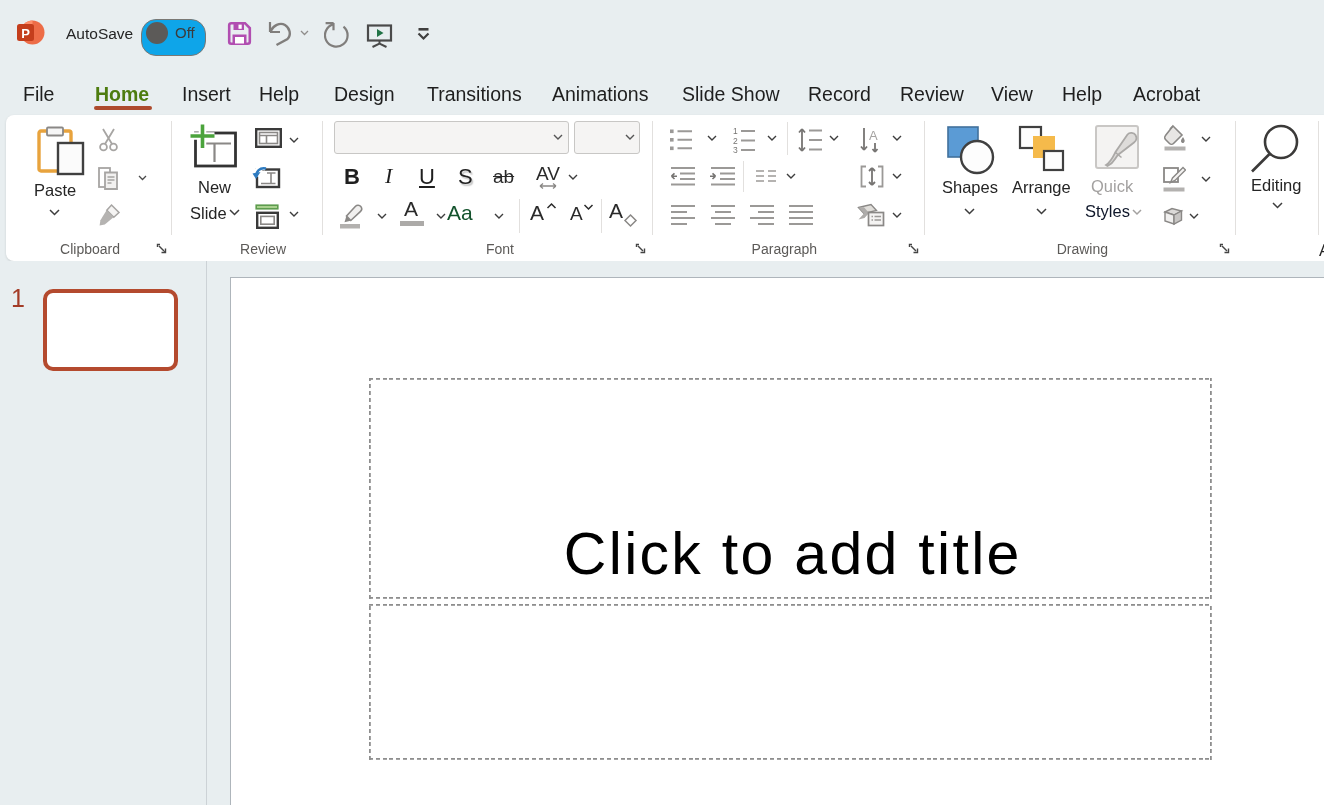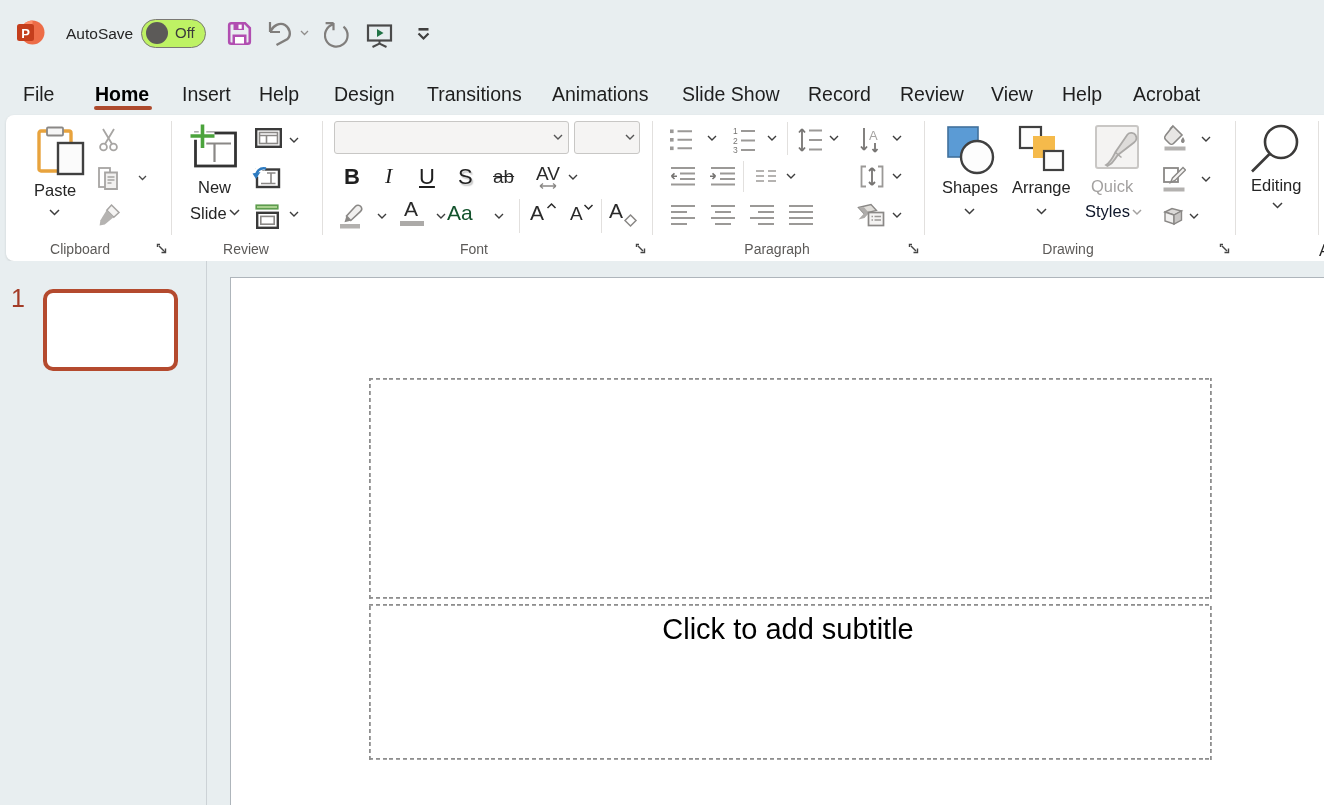--- a/index.html
+++ b/index.html
@@ -1,36 +1,36 @@
 <!DOCTYPE html>
 <html><head>
 <meta charset="utf-8">
 <style>
 * { margin:0; padding:0; box-sizing:border-box; }
 html,body { width:1324px; height:805px; overflow:hidden; }
 body { font-family:"Liberation Sans", sans-serif; background:#e8eef0; }
 #app { position:relative; width:1324px; height:805px; }
 .abs { position:absolute; }
 .sep { position:absolute; width:1px; background:#e2e0de; top:121px; height:114px; }
-.glabel { position:absolute; font-size:14px; color:#5c5a58; top:242px; height:14px; line-height:14px; text-align:center; }
+.glabel { position:absolute; font-size:14px; color:#5c5a58; top:242px; height:14px; line-height:14px; text-align:right; }
 .chv { position:absolute; }
 .ico { position:absolute; }
 .btxt { position:absolute; font-size:16.5px; color:#252525; white-space:nowrap; }
 
 #titlebar { position:absolute; left:0; top:0; width:1324px; height:62px; }
 #autosave { position:absolute; left:66px; top:25px; font-size:15.5px; color:#252525; }
-#toggle { position:absolute; left:141px; top:19px; width:65px; height:29px; border:1.3px solid #7a7874; border-radius:15px; background:#bef264; }
+#toggle { position:absolute; left:141px; top:19px; width:65px; height:37px; border:1.3px solid #7a7874; border-radius:15px; background:#0ea5e9; }
 #knob { position:absolute; left:3.5px; top:2.2px; width:22px; height:22px; border-radius:50%; background:#5c5a58; }
 #offtxt { position:absolute; left:33px; top:4px; font-size:15px; color:#3b3b3b; }
 #search { position:absolute; left:720px; top:9px; width:520px; height:44px; background:#fff; border:1px solid #e3e5e6; border-radius:6px; box-shadow:0 1px 2px rgba(0,0,0,0.08); }
 #searchtxt { position:absolute; left:63px; top:14px; font-size:18px; color:#555; }
 #doctitle { position:absolute; left:466px; top:24px; font-size:19px; letter-spacing:-1.2px; color:#141414; white-space:nowrap; }
 
 .tab { position:absolute; top:83px; font-size:19.5px; color:#1e1e1e; white-space:nowrap; }
-#hometab { font-weight:700; color:#000000; }
+#hometab { font-weight:700; color:#4d7c0f; }
 #homeline { position:absolute; left:94px; top:105.5px; width:58px; height:4px; border-radius:2px; background:#ad4a2d; }
 
 #ribbon { position:absolute; left:6px; top:115px; width:1318px; height:146px; background:#fff; border-radius:8px 0 0 8px; box-shadow:0 1px 2.5px rgba(0,0,0,0.13); }
 .combo { position:absolute; height:33px; background:#f5f4f3; border:1px solid #c8c7c5; border-radius:3px; }
 
 #main { position:absolute; left:0; top:261px; width:1324px; height:544px; background:#e8eef0; }
 #panesep { position:absolute; left:206px; top:261px; width:1px; height:544px; background:#ccd2d6; }
 #slide { position:absolute; left:230px; top:277px; width:1094px; height:528px; background:#fff; border-top:1px solid #aeb5bb; border-left:1px solid #aeb5bb; }
 #thumbnum { position:absolute; left:11px; top:284px; font-size:25px; color:#a33c27; }
 #thumb { position:absolute; left:43px; top:289px; width:135px; height:82px; background:#fff; border:4px solid #b44a2e; border-radius:10px; }
@@ -427,15 +427,15 @@
 <div class="sep" style="left:1318px"></div>
 <span class="btxt" style="left:1319px;top:241px">A</span>
 
 <div id="main"></div>
 <div id="slide"></div>
 <div id="panesep"></div>
 <span id="thumbnum">1</span>
 <div id="thumb"></div>
 <div class="ph" id="titleph"></div>
 <div class="ph" id="subph"></div>
-<div id="subtxt">Click to add subtitle</div>
+<div id="titletxt">Click to add title</div>
 
 </div>
 
 </body></html>

